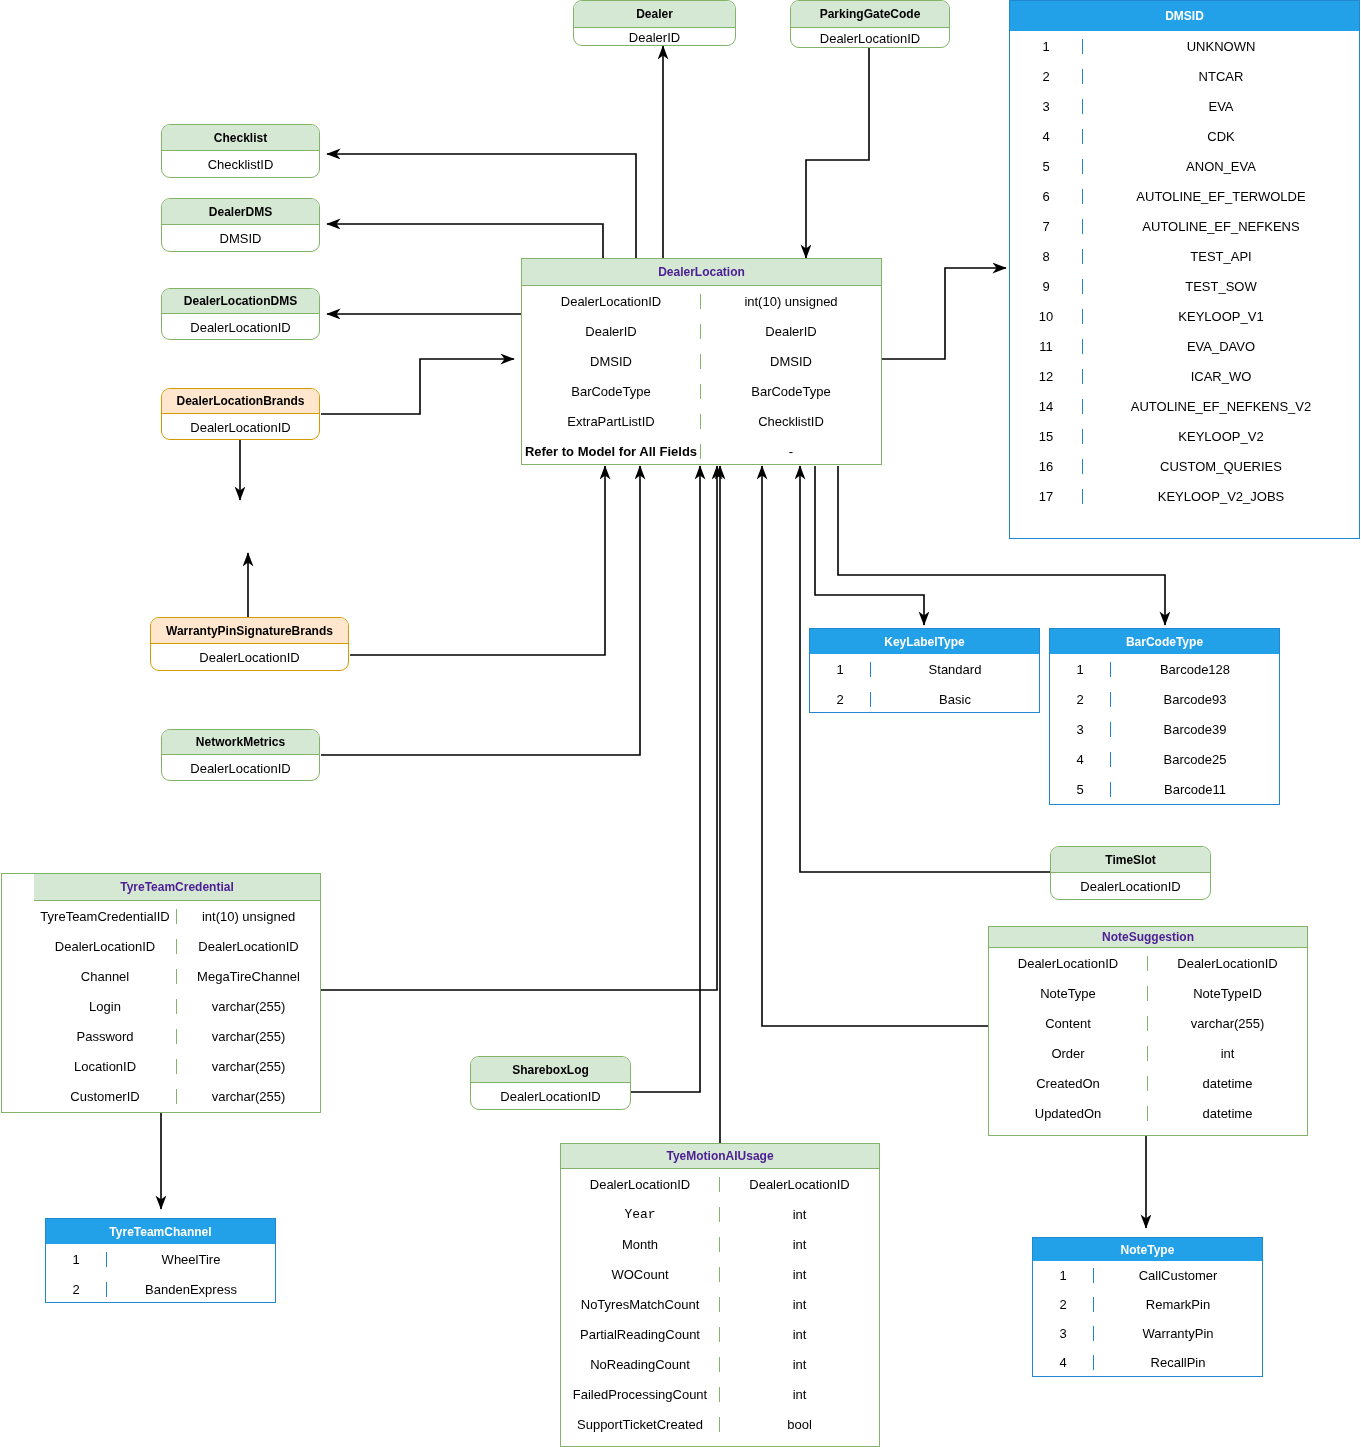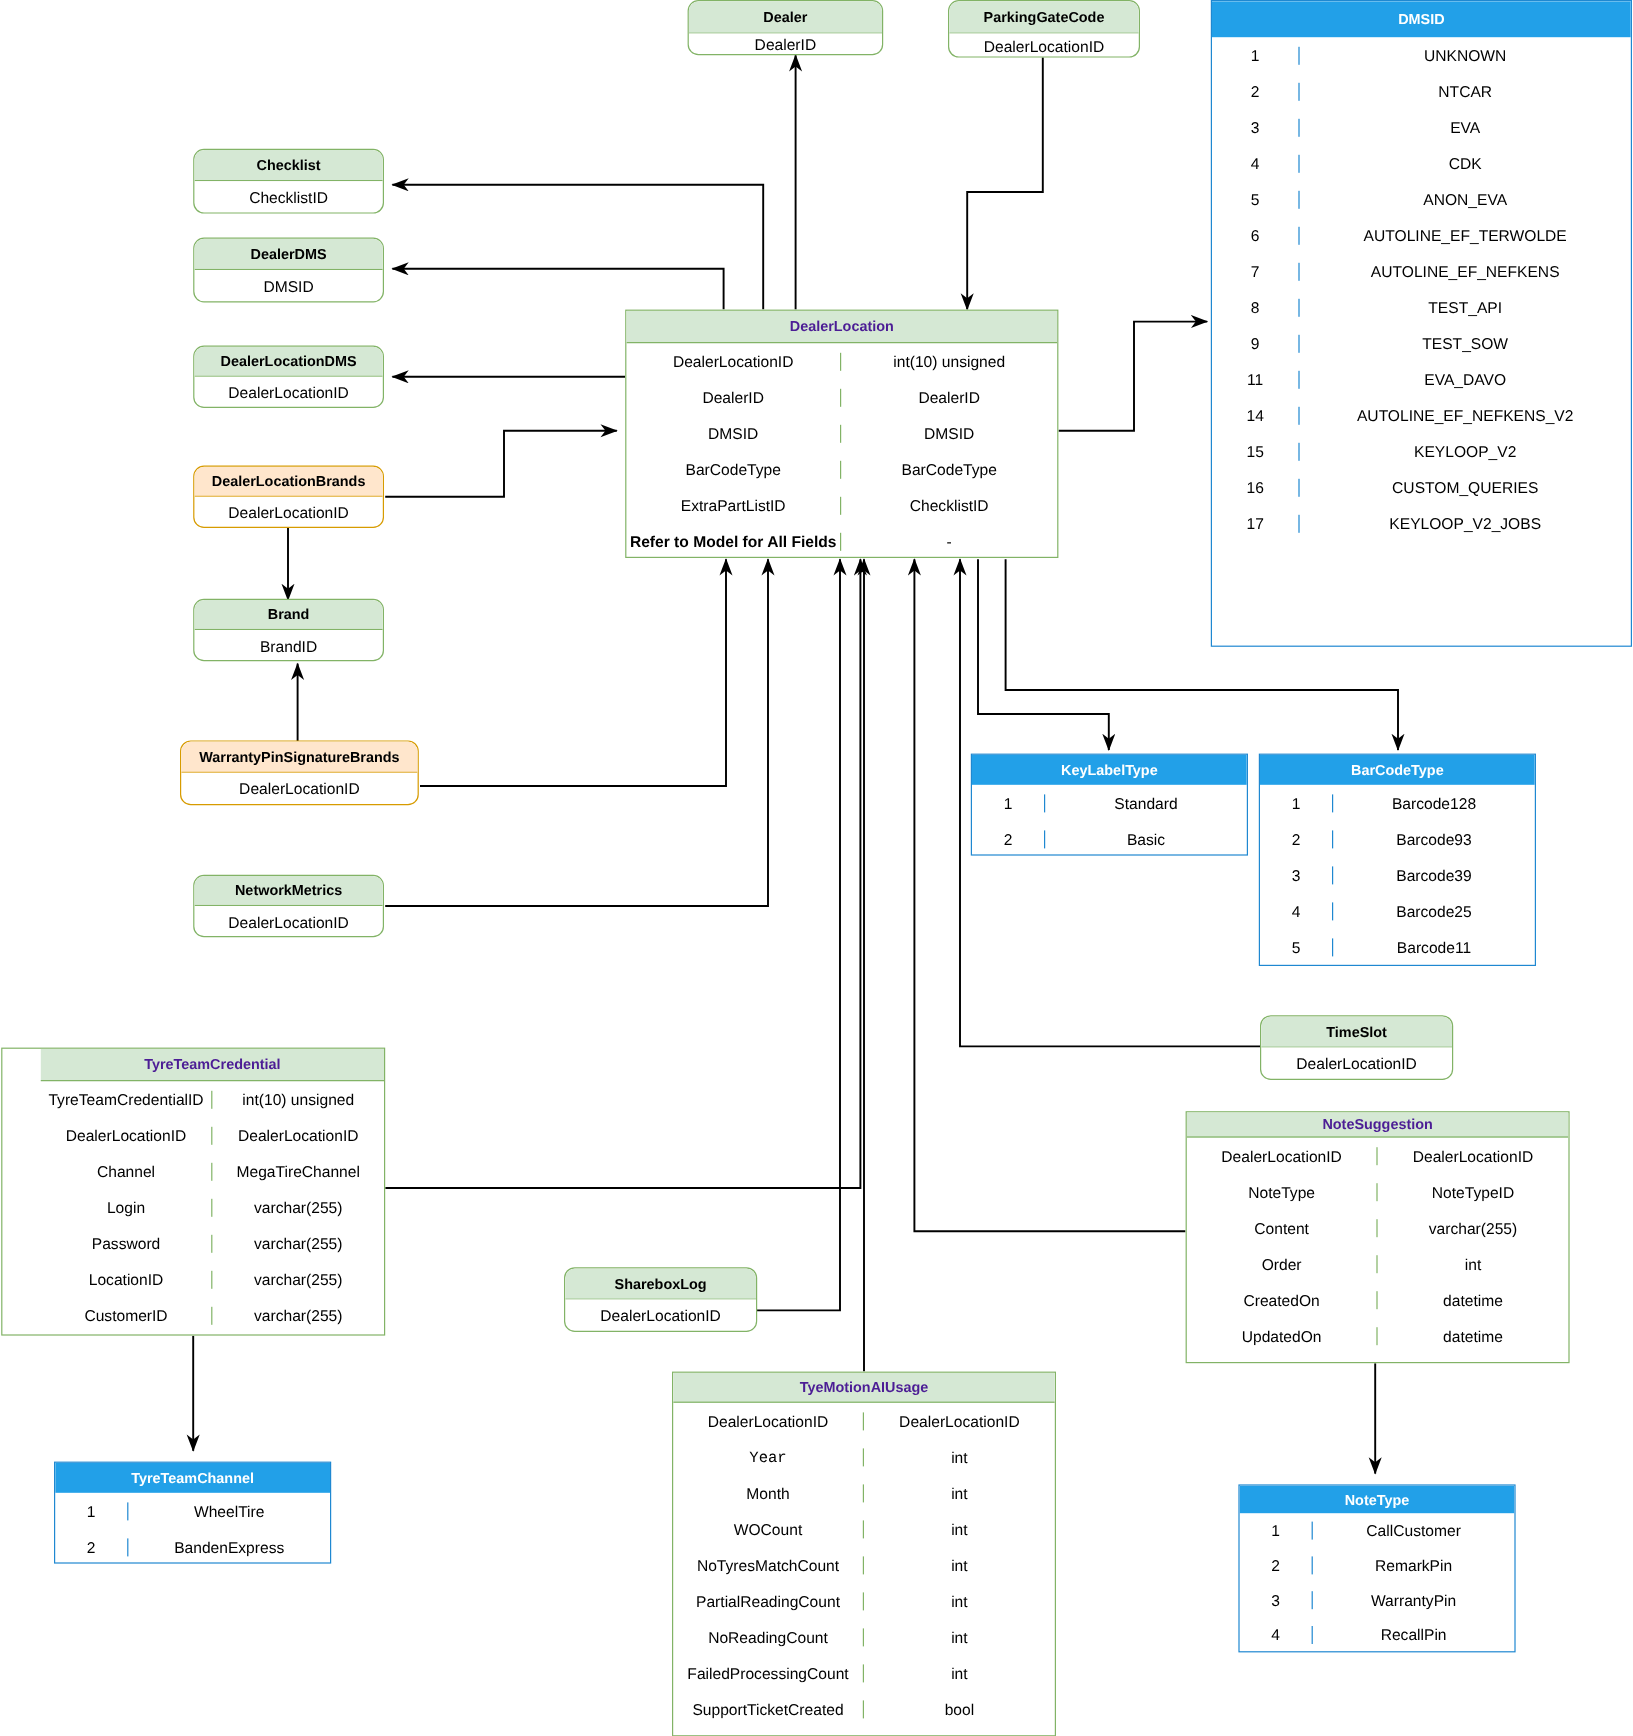--- a/index.html
+++ b/index.html
@@ -160,28 +160,20 @@
 
   <div class="ent orange" style="left:161px; top:388px; width:159px; height:52px;">
     <div class="hdr" style="height:25px;">DealerLocationBrands</div>
     <div class="rows">
       <div class="row" style="height:26px;">
         <div class="c" style="width:100%;">DealerLocationID</div>
       </div>
     </div>
   </div>
 
-  <div class="ent green" style="left:161px; top:499px; width:159px; height:52px;">
-    <div class="hdr" style="height:25px;">Brand</div>
-    <div class="rows">
-      <div class="row" style="height:26px;">
-        <div class="c" style="width:100%;">BrandID</div>
-      </div>
-    </div>
-  </div>
 
   <div class="ent orange" style="left:150px; top:617px; width:199px; height:54px;">
     <div class="hdr" style="height:26px;">WarrantyPinSignatureBrands</div>
     <div class="rows">
       <div class="row" style="height:27px;">
         <div class="c" style="width:100%;">DealerLocationID</div>
       </div>
     </div>
   </div>
 
@@ -257,22 +249,30 @@
         </div>
       <div class="row" style="height:30px;">
           <div class="c" style="width:72px;">8</div>
           <div class="c vdiv" style="width:277px;">TEST_API</div>
         </div>
       <div class="row" style="height:30px;">
           <div class="c" style="width:72px;">9</div>
           <div class="c vdiv" style="width:277px;">TEST_SOW</div>
         </div>
       <div class="row" style="height:30px;">
+          <div class="c" style="width:72px;">10</div>
+          <div class="c vdiv" style="width:277px;">KEYLOOP_V1</div>
+        </div>
+      <div class="row" style="height:30px;">
           <div class="c" style="width:72px;">11</div>
           <div class="c vdiv" style="width:277px;">EVA_DAVO</div>
+        </div>
+      <div class="row" style="height:30px;">
+          <div class="c" style="width:72px;">12</div>
+          <div class="c vdiv" style="width:277px;">ICAR_WO</div>
         </div>
       <div class="row" style="height:30px;">
           <div class="c" style="width:72px;">14</div>
           <div class="c vdiv" style="width:277px;">AUTOLINE_EF_NEFKENS_V2</div>
         </div>
       <div class="row" style="height:30px;">
           <div class="c" style="width:72px;">15</div>
           <div class="c vdiv" style="width:277px;">KEYLOOP_V2</div>
         </div>
       <div class="row" style="height:30px;">

